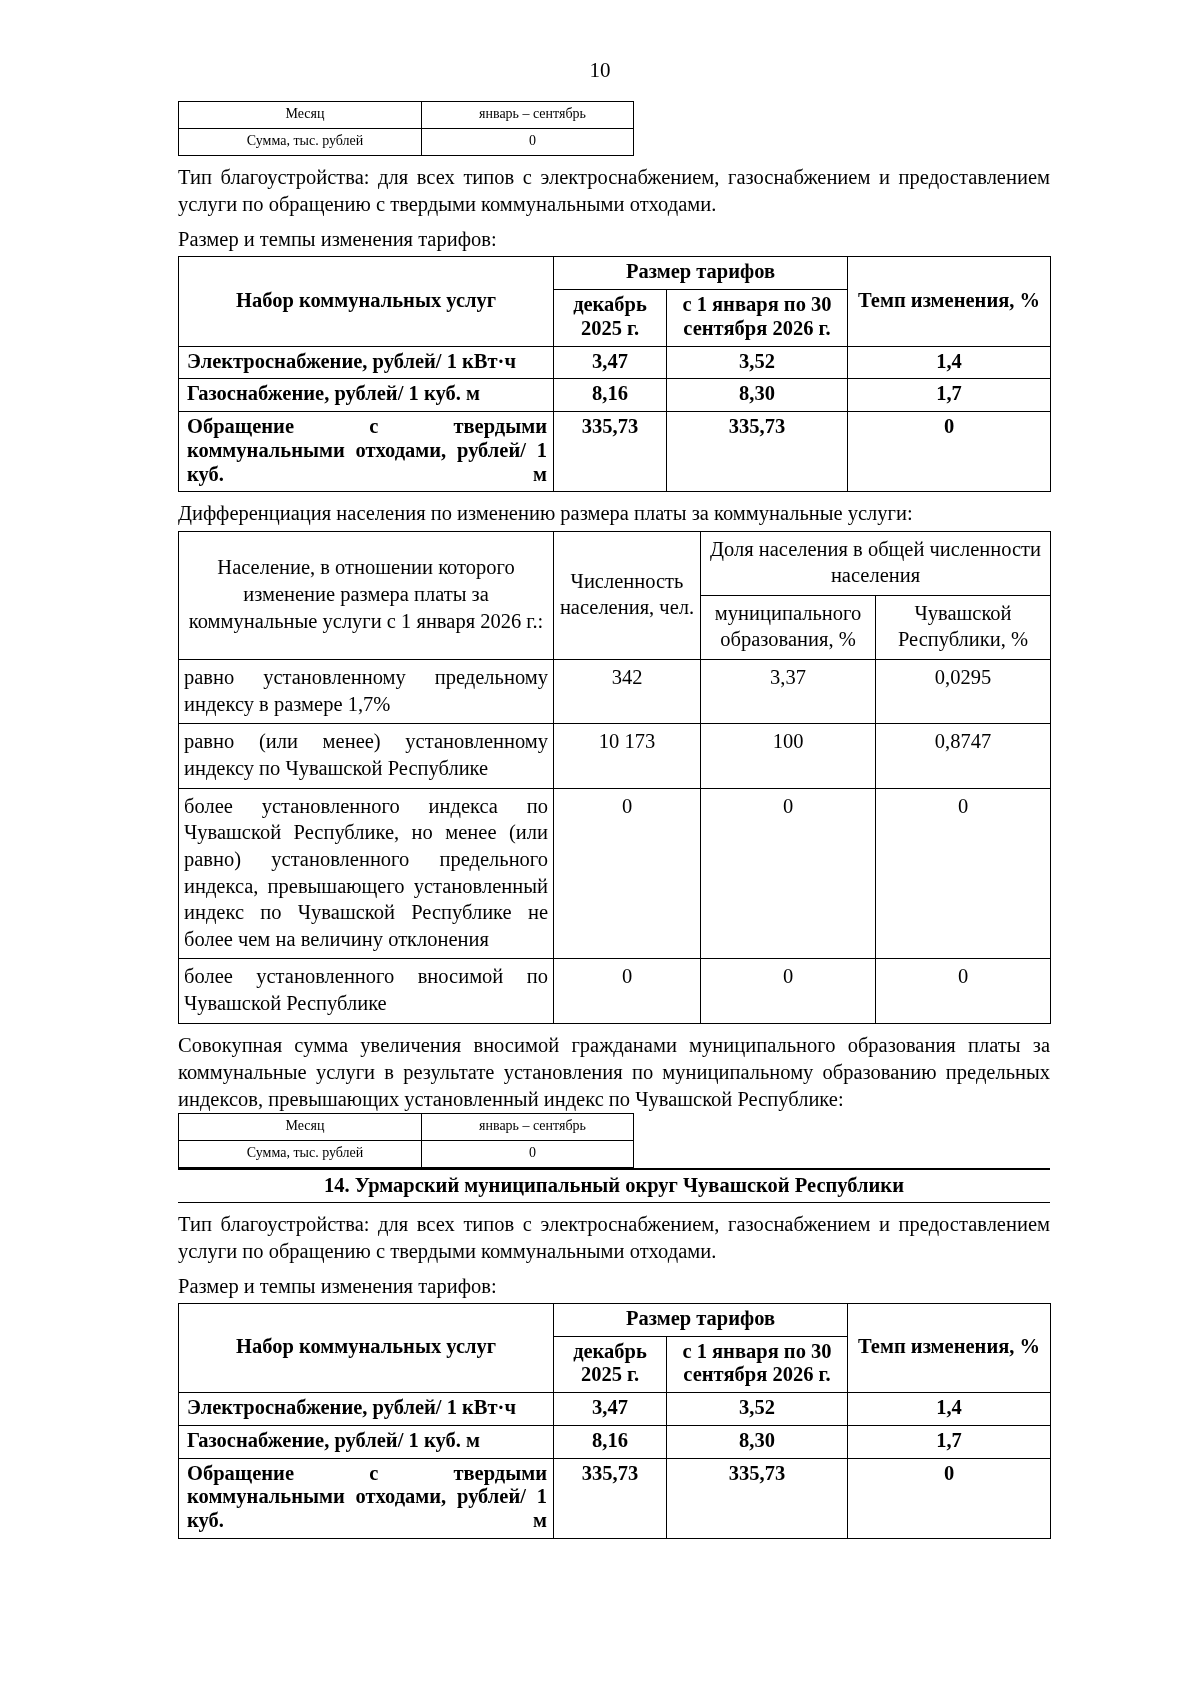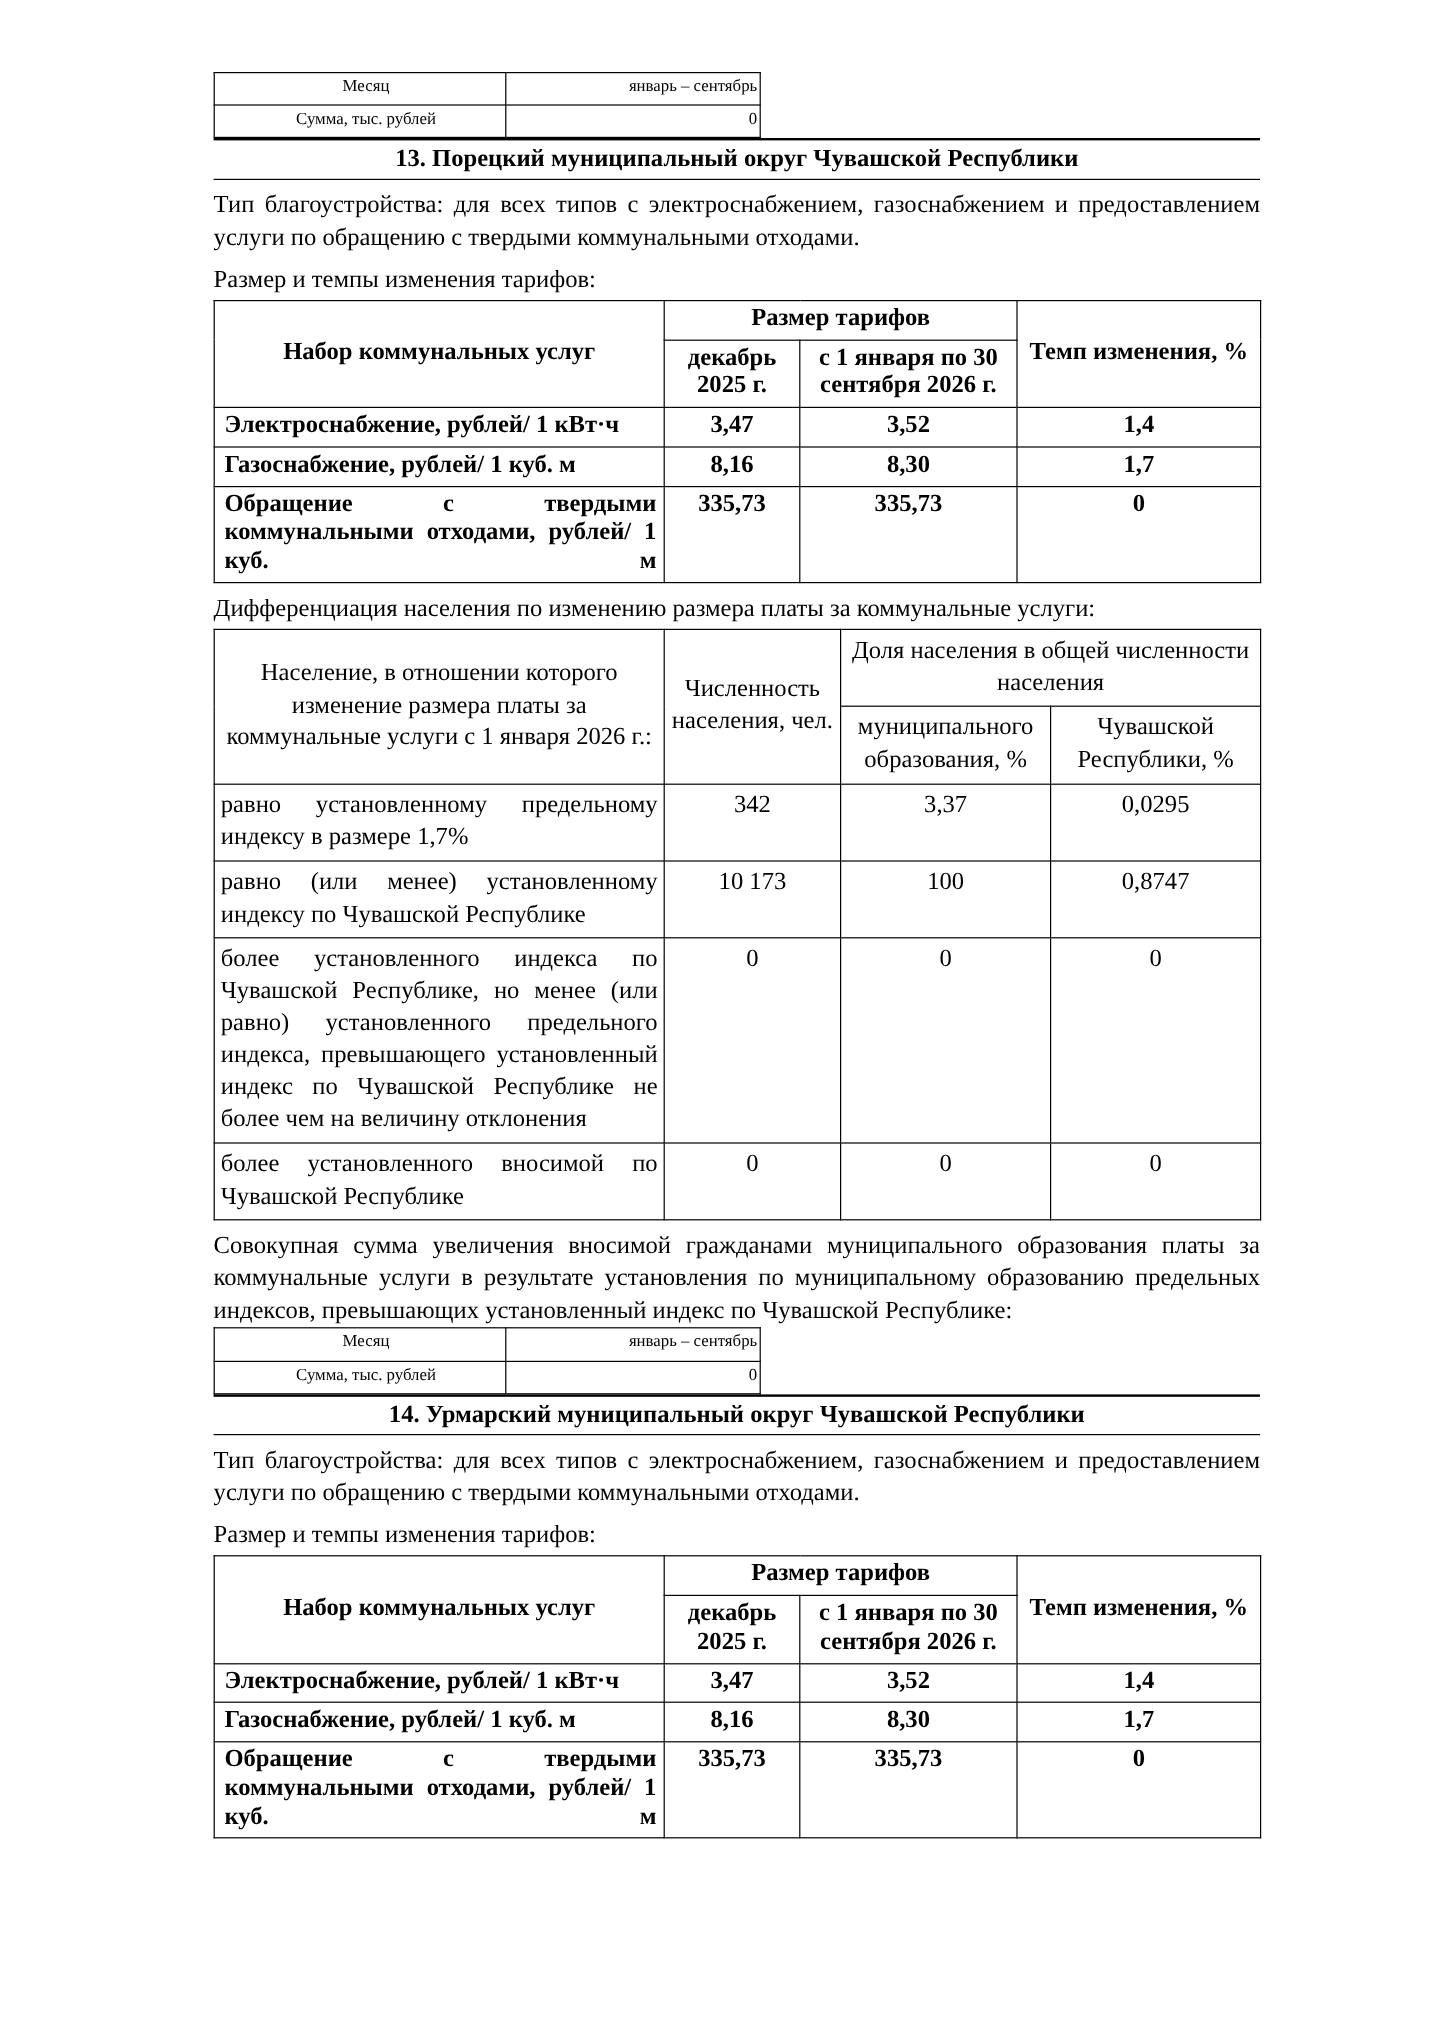--- a/index.html
+++ b/index.html
@@ -39,21 +39,21 @@
     width: 425px;
   }
   .month-table td {
     border: 1.5px solid #000;
     text-align: center;
     padding: 4px 2px 6px 12px;
     font-size: 14px;
     line-height: 1.15;
   }
   .month-table td.lbl { width: 228px; }
-  .month-table td.val { width: 197px; text-align: right; }
+  .month-table td.val { width: 197px; }
 
   
   .section-head {
     text-align: center;
     font-weight: bold;
     font-size: 20.5px;
     border-top: 2.2px solid #000;
     border-bottom: 1.4px solid #000;
     padding: 4px 0 5px 0;
     margin: 0;
@@ -114,37 +114,37 @@
   .pc-desc { width: 375px; }
   .pc-num  { width: 147px; }
   .pc-mun  { width: 175px; }
   .pc-rep  { width: 175px; }
 </style>
 </head>
 <body>
 
 <div class="page">
 
+  <div class="page-number">10</div>
 
   <table class="month-table">
     <tbody>
       <tr>
         <td class="lbl">Месяц</td>
         <td class="val">январь – сентябрь</td>
       </tr>
       <tr>
         <td class="lbl">Сумма, тыс. рублей</td>
         <td class="val">0</td>
       </tr>
     </tbody>
   </table>
 
   <div>
 
-    <div class="section-head">13. Порецкий муниципальный округ Чувашской Республики</div>
 
     <p class="para">Тип благоустройства: для всех типов с электроснабжением, газоснабжением и предоставлением услуги по обращению с твердыми коммунальными отходами.</p>
     <p class="para nojust">Размер и темпы изменения тарифов:</p>
 
     <table class="tariff-table">
       <colgroup>
         <col class="col-svc">
           <col class="col-dec">
           <col class="col-jan">
           <col class="col-rate">

